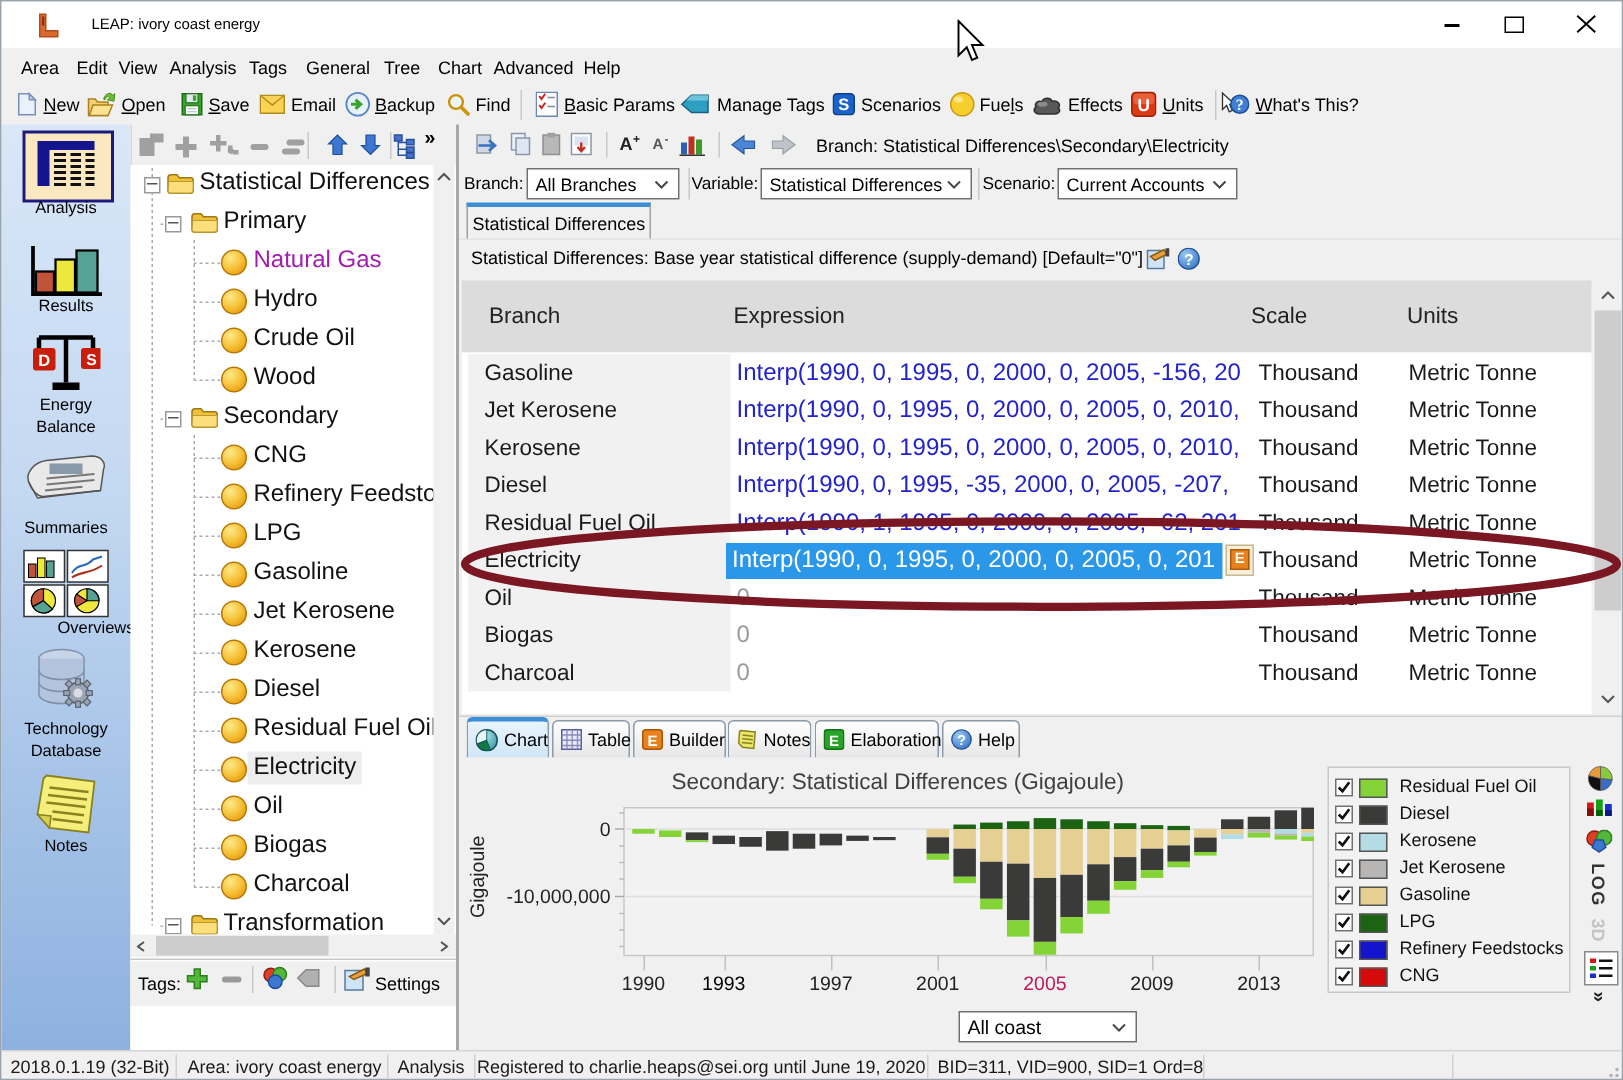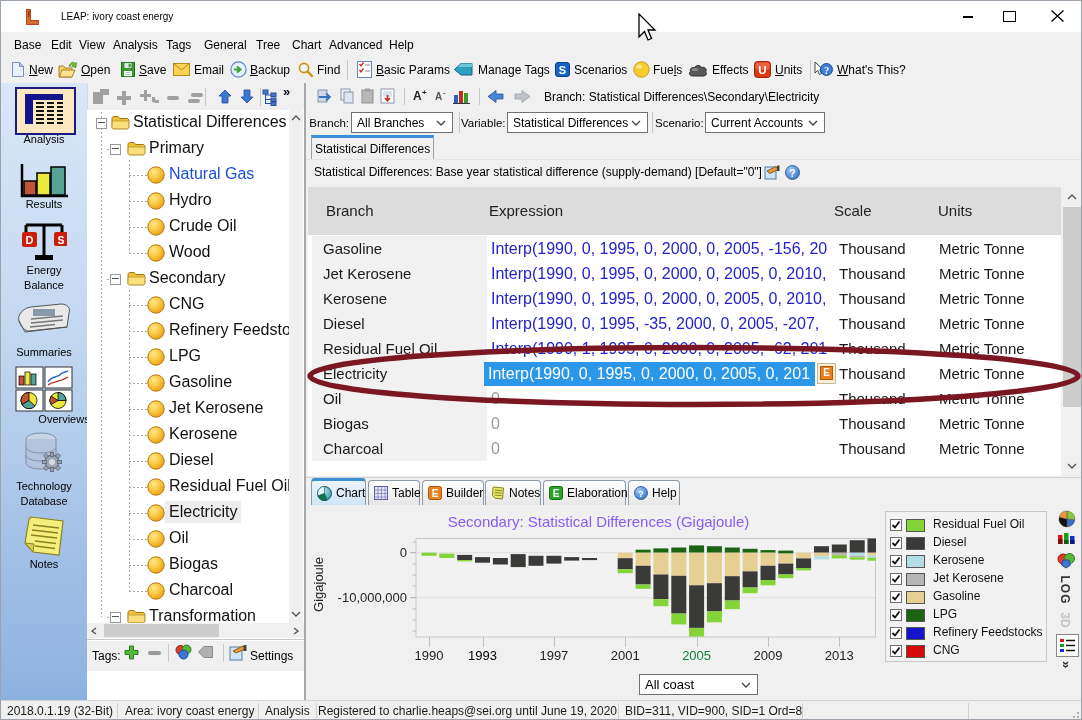--- a/index.html
+++ b/index.html
@@ -41,21 +41,21 @@
   <svg class="abs" style="left:1049px;top:9px;" width="15" height="12" viewBox="0 0 15 12">
     <path d="M1.5 0.5 L13.5 11.5 M13.5 0.5 L1.5 11.5" stroke="#000" stroke-width="1.3"></path>
   </svg>
 
   <svg class="abs" style="left:636px;top:12px;z-index:60;" width="22" height="32" viewBox="0 0 22 32">
     <path d="M2 1 L2 24 L7.5 18.5 L11 27 L14.5 25.5 L11 17 L18 17 Z" fill="#fff" stroke="#000" stroke-width="1.3"></path>
   </svg>
 
   <div class="abs" style="left:0;top:31px;width:1082px;height:25px;background:#f0f0f0;"></div>
   <div id="menubar" style="position:absolute;left:0;top:37px;font-size:12px;color:#000;">
-    <span class="tx" style="left:13px;">Base</span>
+    <span class="tx" style="left:13px;">Area</span>
     <span class="tx" style="left:50px;">Edit</span>
     <span class="tx" style="left:78px;text-align:right;">View</span>
     <span class="tx" style="left:112px;">Analysis</span>
     <span class="tx" style="left:165px;">Tags</span>
     <span class="tx" style="left:203px;">General</span>
     <span class="tx" style="left:255px;">Tree</span>
     <span class="tx" style="left:291px;">Chart</span>
     <span class="tx" style="left:328px;">Advanced</span>
     <span class="tx" style="left:388px;">Help</span>
   </div>
@@ -309,21 +309,21 @@
       <svg class="abs" style="left:58px;top:56px;" width="18" height="18" viewBox="0 0 18 18">
 <defs>
             <radialGradient id="b1" cx="0.35" cy="0.3" r="0.8">
               <stop offset="0" stop-color="#fde98a"></stop>
               <stop offset="0.55" stop-color="#f6c33c"></stop>
               <stop offset="1" stop-color="#e8990a"></stop>
             </radialGradient>
           </defs>
 <circle cx="9" cy="9" r="8.2" fill="url(#b1)" stroke="#b87808" stroke-width="1"></circle>
 </svg>
-      <div class="tx" style="left:80px;top:55px;font-size:16px;color:#1d4ed8;">Natural Gas</div>
+      <div class="tx" style="left:80px;top:55px;font-size:16px;color:#a21caf;">Natural Gas</div>
       <svg class="abs" style="left:58px;top:82px;" width="18" height="18" viewBox="0 0 18 18">
 <defs>
             <radialGradient id="b2" cx="0.35" cy="0.3" r="0.8">
               <stop offset="0" stop-color="#fde98a"></stop>
               <stop offset="0.55" stop-color="#f6c33c"></stop>
               <stop offset="1" stop-color="#e8990a"></stop>
             </radialGradient>
           </defs>
 <circle cx="9" cy="9" r="8.2" fill="url(#b2)" stroke="#b87808" stroke-width="1"></circle>
 </svg>
@@ -728,21 +728,21 @@
       </div>
       <div class="abs btab" style="left:322px;top:397px;width:52px;height:25px;">
         <svg width="14" height="14" viewBox="0 0 14 14">
           <circle cx="7" cy="7" r="6.5" fill="url(#hlp)" stroke="#1a4a90" stroke-width="0.8"></circle>
           <text x="7" y="10.5" font-size="9.5" font-weight="bold" fill="#fff" text-anchor="middle">?</text>
         </svg>
           <span>Help</span>
       </div>
     </div>
     <div id="chartarea">
-      <div class="tx" style="left:40px;top:430px;width:505px;text-align:center;font-size:15px;color:#8b5cf6;">Secondary: Statistical Differences (Gigajoule)</div>
+      <div class="tx" style="left:40px;top:430px;width:505px;text-align:center;font-size:15px;color:#404040;">Secondary: Statistical Differences (Gigajoule)</div>
       <div class="tx" style="left:-28px;top:494px;width:80px;text-align:center;font-size:13px;color:#222;transform:rotate(-90deg);">Gigajoule</div>
       <div class="tx" style="left:26px;top:462px;width:75px;text-align:right;font-size:13px;color:#222;">0</div>
       <div class="tx" style="left:26px;top:507px;width:75px;text-align:right;font-size:13px;color:#222;">-10,000,000</div>
       <svg class="abs" style="left:104px;top:455px;" width="466" height="100" viewBox="0 0 466 100">
 <rect x="6" y="0.5" width="459.5" height="98.5" fill="#f2f2f2" stroke="#c8c8c8"></rect>
 <path d="M6 14.7 H465" stroke="#dedede" stroke-width="1"></path>
 <path d="M6 59.7 H465" stroke="#dedede" stroke-width="1"></path>
 <path d="M0 14.7 H6 M0 59.7 H6" stroke="#aaa" stroke-width="1"></path>
 <path d="M2.8 4 H6 M2.8 26 H6 M2.8 37 H6 M2.8 48 H6 M2.8 71 H6 M2.8 82 H6 M2.8 93 H6" stroke="#bbb" stroke-width="1"></path>
 <rect x="11.5" y="14.7" width="15" height="3.1" fill="#84d438"></rect>
@@ -814,21 +814,21 @@
 <rect x="457.5" y="19.7" width="15" height="3.0" fill="#84d438"></rect>
 </svg>
       <div class="tx" style="left:98.0px;top:565px;width:50px;text-align:center;font-size:13px;color:#222;">1990</div>
       <div class="abs" style="left:123.0px;top:554px;width:1px;height:10px;background:#c0c0c0;"></div>
       <div class="tx" style="left:151.5px;top:565px;width:50px;text-align:center;font-size:13px;color:#000000;">1993</div>
       <div class="abs" style="left:176.5px;top:554px;width:1px;height:10px;background:#c0c0c0;"></div>
       <div class="tx" style="left:222.9px;top:565px;width:50px;text-align:center;font-size:13px;color:#222;">1997</div>
       <div class="abs" style="left:247.9px;top:554px;width:1px;height:10px;background:#c0c0c0;"></div>
       <div class="tx" style="left:294.2px;top:565px;width:50px;text-align:center;font-size:13px;color:#222;">2001</div>
       <div class="abs" style="left:319.2px;top:554px;width:1px;height:10px;background:#c0c0c0;"></div>
-      <div class="tx" style="left:365.6px;top:565px;width:50px;text-align:center;font-size:13px;color:#15803d;">2005</div>
+      <div class="tx" style="left:365.6px;top:565px;width:50px;text-align:center;font-size:13px;color:#be185d;">2005</div>
       <div class="abs" style="left:390.6px;top:554px;width:1px;height:10px;background:#c0c0c0;"></div>
       <div class="tx" style="left:437.0px;top:565px;width:50px;text-align:center;font-size:13px;color:#222;">2009</div>
       <div class="abs" style="left:462.0px;top:554px;width:1px;height:10px;background:#c0c0c0;"></div>
       <div class="tx" style="left:508.3px;top:565px;width:50px;text-align:center;font-size:13px;color:#222;">2013</div>
       <div class="abs" style="left:533.3px;top:554px;width:1px;height:10px;background:#c0c0c0;"></div>
       <div class="abs" style="left:579px;top:428px;width:162px;height:151px;background:#f2f2f2;border:1px solid #c8c8c8;box-sizing:border-box;"></div>
       <div class="abs" style="left:584px;top:436px;width:12px;height:12px;background:#fff;border:1px solid #707070;box-sizing:border-box;">
       <svg width="10" height="10" viewBox="0 0 10 10">
             <path d="M1.5 5 L4 7.5 L8.5 1.5" fill="none" stroke="#111" stroke-width="1.8"></path>
           </svg>

